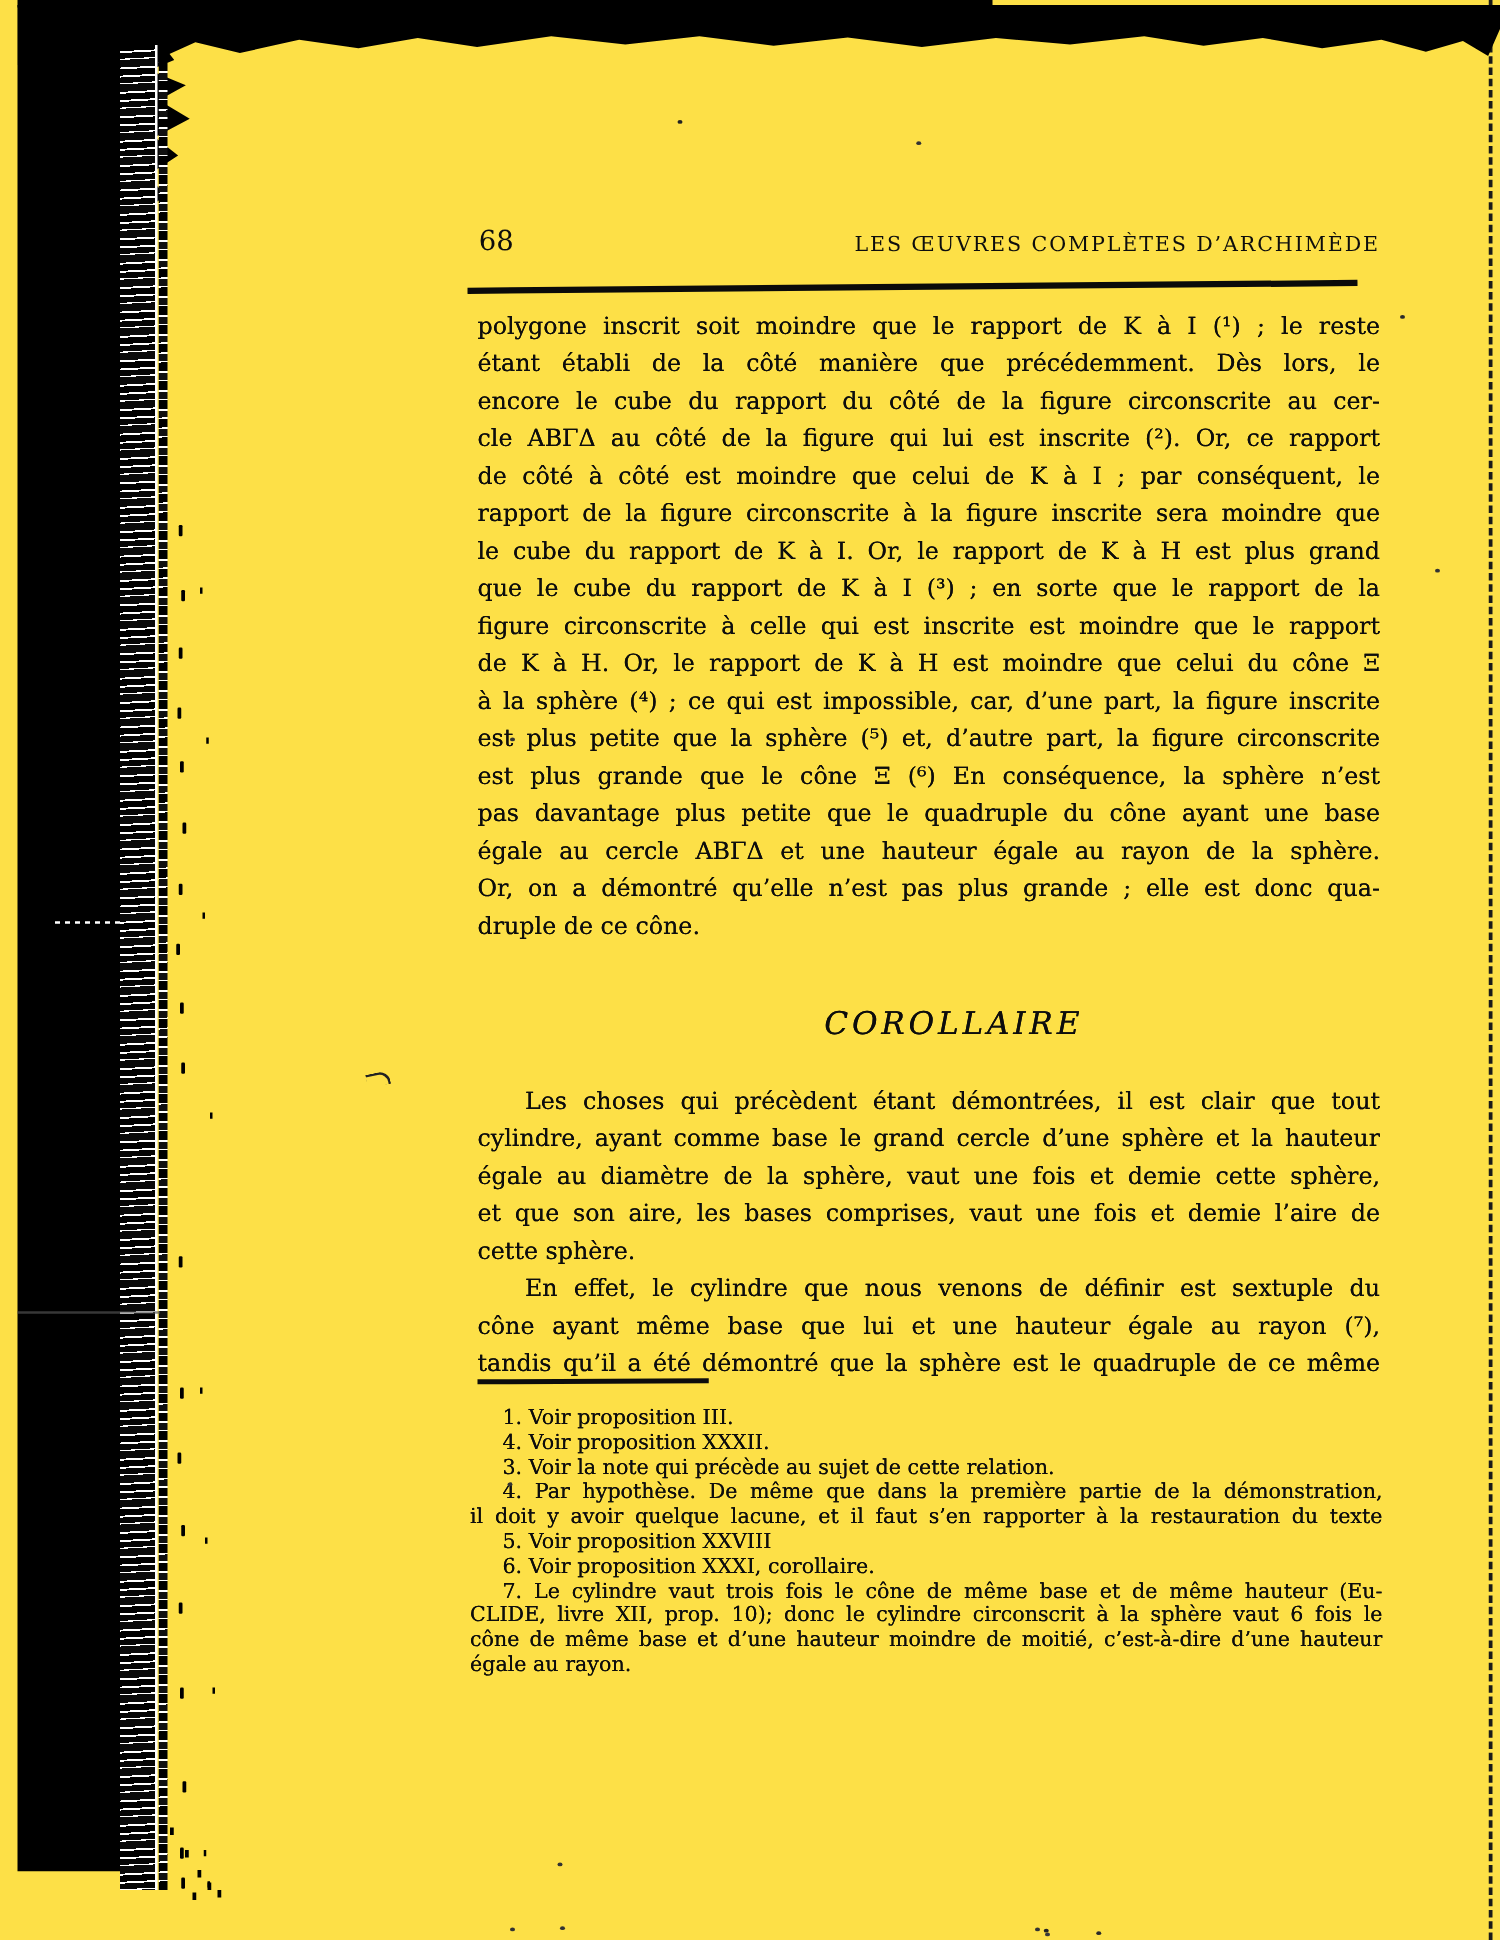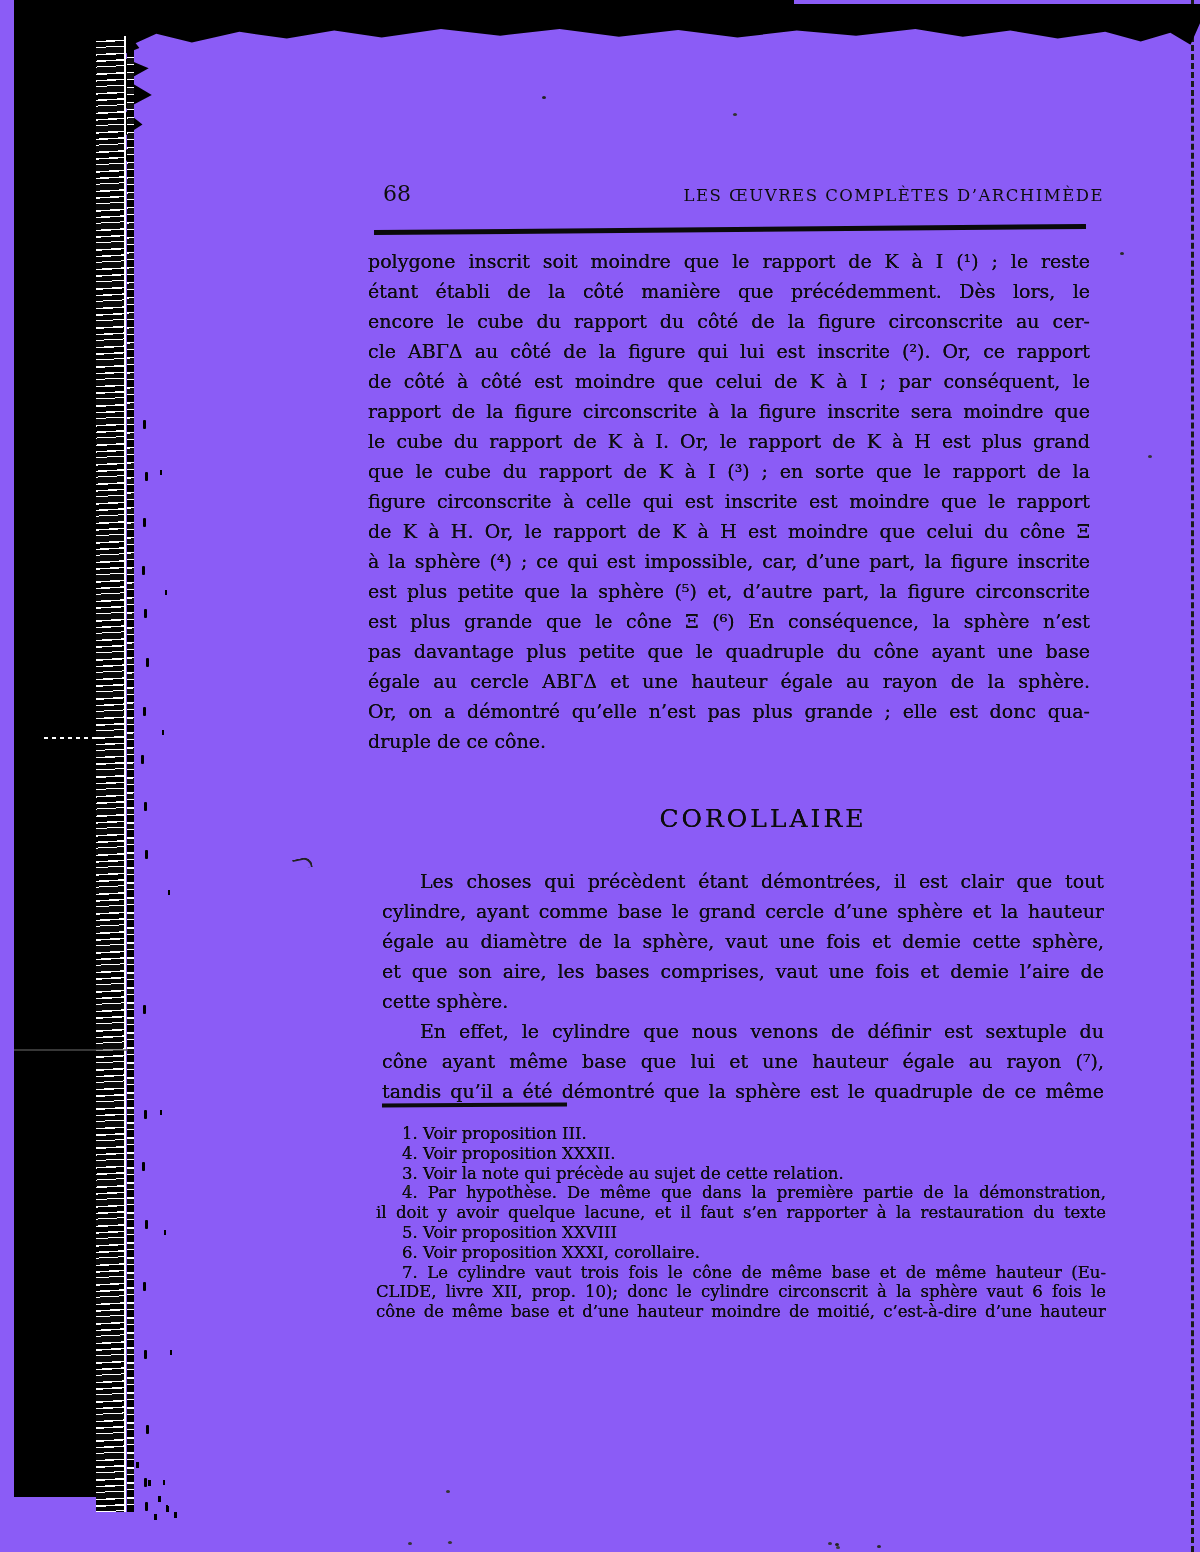--- a/index.html
+++ b/index.html
@@ -1,16 +1,16 @@
 <!DOCTYPE html>
 <html><head>
 <meta charset="utf-8">
 <style>
   html,body{margin:0;padding:0;background:#e8e8e8;}
-  #stage{position:relative;width:1200px;height:1552px;background:#8b5cf6;overflow:hidden;
+  #stage{position:relative;width:1200px;height:1552px;background:#fde047;overflow:hidden;
          font-family:"DejaVu Serif", serif;color:#0d0d0d;}
   
   .art{position:absolute;}
   #edge-top-sliver{left:14px;top:0;width:780px;height:6px;background:#000;z-index:3;}
   #edge-top-band{left:14px;top:4px;width:1186px;height:48px;background:#000;z-index:3;
     clip-path:polygon(0% 0%,100% 0%,100% 40%,99.2% 85%,97.5% 60%,95% 78%,92% 58%,88% 72%,84% 55%,80% 68%,76% 52%,71% 66%,66% 55%,61% 70%,56% 54%,51% 68%,46% 52%,41% 66%,36% 52%,31% 70%,27% 55%,23% 72%,19% 58%,15% 80%,12% 62%,9.5% 90%,7.5% 70%,5.5% 100%,0% 100%);}
   #gutter-band{left:14px;top:4px;width:84px;height:1493px;background:#000;z-index:3;}
   #gutter-corner{left:96px;top:36px;width:62px;height:134px;background:#000;z-index:3;
     clip-path:polygon(0 0,55% 0,70% 9%,38% 15%,85% 24%,50% 33%,90% 44%,45% 55%,75% 66%,35% 78%,60% 90%,25% 100%,0 100%);}
   #gutter-texture{left:96px;top:36px;width:28px;height:1476px;z-index:3;border-right:2px solid #fff;
@@ -39,23 +39,23 @@
   
   #pagenum{left:383px;top:181px;font-size:22px;z-index:1;}
   #runhead{left:382px;top:186px;width:722px;text-align:right;font-size:16.5px;font-weight:normal;
            letter-spacing:1.5px;z-index:1;}
   #headrule{left:374px;top:227px;width:712px;height:5px;background:#0a0a0a;transform:rotate(-0.5deg);z-index:1;}
   .para{z-index:1;}
   .para .line{font-size:19px;line-height:30px;height:30px;overflow:hidden;text-align:justify;
               text-align-last:left;text-shadow:0 0 0.5px currentColor;hyphens:none;}
   .para .line.j{text-align-last:justify;}
   .para .line.ind{text-indent:38px;}
-  #para1{position:absolute;left:368px;top:246px;width:722px;}
+  #para1{position:absolute;left:382px;top:246px;width:722px;}
   #corollaire{position:absolute;left:402px;top:804px;width:722px;margin:0;text-align:center;
-              font-size:25px;font-weight:normal;letter-spacing:3px;z-index:1;text-shadow:0 0 0.5px currentColor;}
+              font-size:25px;font-weight:normal;letter-spacing:3px;z-index:1;text-shadow:0 0 0.5px currentColor;font-style:italic;}
   #para2{position:absolute;left:382px;top:866px;width:722px;}
   #para3{position:absolute;left:382px;top:1016px;width:722px;}
   #fnrule{left:382px;top:1103px;width:185px;height:4px;background:#0d0d0d;transform:rotate(-0.3deg);z-index:1;}
   #footnotes{position:absolute;left:376px;top:1124px;width:730px;z-index:1;}
   #footnotes .line{font-size:16.5px;line-height:19.8px;height:19.8px;overflow:hidden;text-align:justify;
                    text-align-last:left;text-shadow:0 0 0.4px currentColor;hyphens:none;}
   #footnotes .line.j{text-align-last:justify;}
   #footnotes .line.ind{text-indent:26px;}
 </style>
 </head>
@@ -121,15 +121,16 @@
       <div class="line ind">1. Voir proposition III.</div>
       <div class="line ind">4. Voir proposition XXXII.</div>
       <div class="line ind">3. Voir la note qui précède au sujet de cette relation.</div>
       <div class="line j ind">4. Par hypothèse. De même que dans la première partie de la démonstration,</div>
       <div class="line j">il doit y avoir quelque lacune, et il faut s’en rapporter à la restauration du texte</div>
       <div class="line ind">5. Voir proposition XXVIII</div>
       <div class="line ind">6. Voir proposition XXXI, corollaire.</div>
       <div class="line j ind">7. Le cylindre vaut trois fois le cône de même base et de même hauteur (Eu-</div>
       <div class="line j">CLIDE, livre XII, prop. 10); donc le cylindre circonscrit à la sphère vaut 6 fois le</div>
       <div class="line j">cône de même base et d’une hauteur moindre de moitié, c’est-à-dire d’une hauteur</div>
+      <div class="line">égale au rayon.</div>
     </div>
 
 </div>
 
 </body></html>

